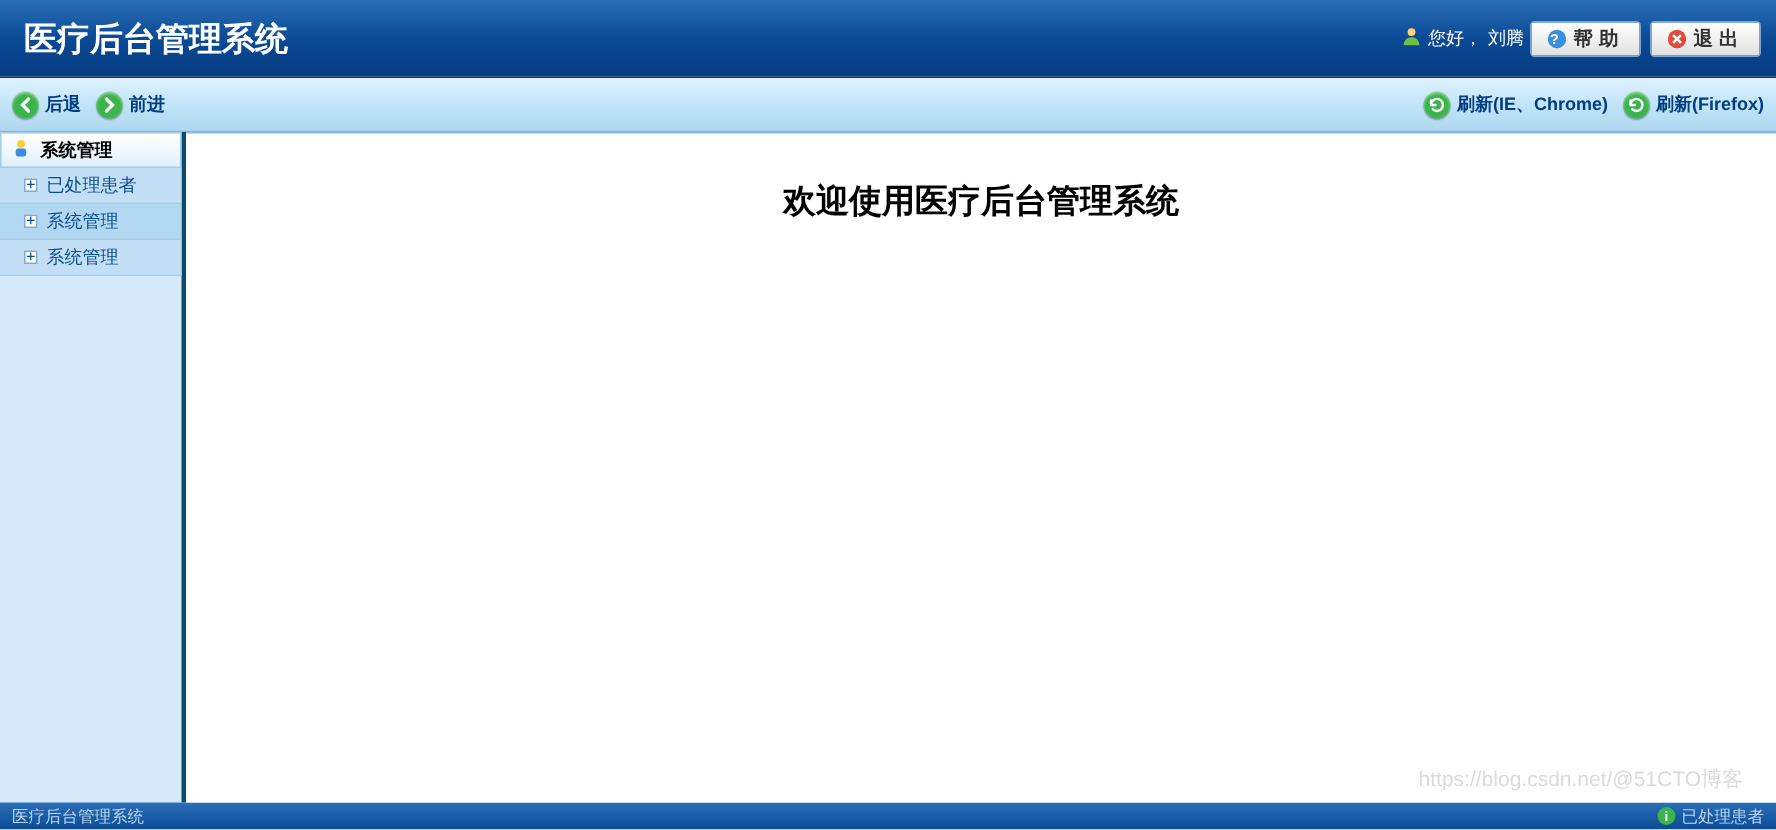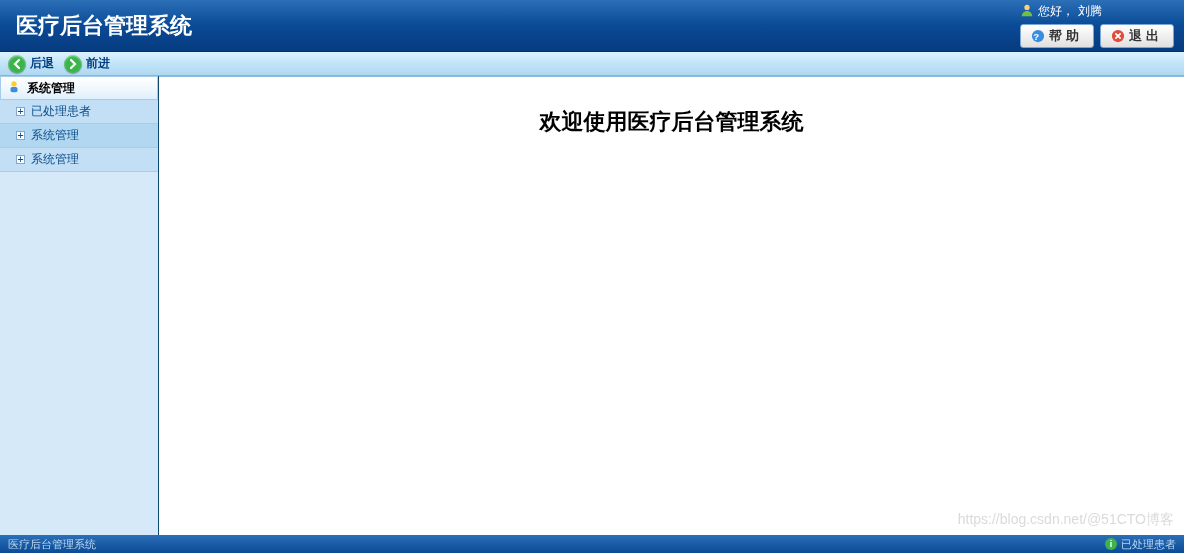--- a/index.html
+++ b/index.html
@@ -25,22 +25,21 @@
       position: relative;
     }
     .header-title {
       color: #ffffff;
       font-size: 22px;
       font-weight: bold;
       margin-left: 6px;
     }
     .header-right {
       display: flex;
-      flex-direction: column;
-      align-items: flex-start;
+      align-items: center;
       gap: 4px;
     }
     .greeting {
       color: #ffffff;
       font-size: 12px;
       display: flex;
       align-items: center;
       gap: 4px;
     }
     .user-icon svg { width: 14px; height: 14px; }
@@ -62,21 +61,21 @@
       color: #333;
       letter-spacing: 4px;
     }
     .btn-help-icon, .btn-exit-icon {
       display: inline-flex;
       align-items: center;
     }
     
     .navbar {
       background: linear-gradient(to bottom, #dff2ff 0%, #c2e4f9 50%, #aed8f0 100%);
-      height: 24px;
+      height: 36px;
       display: flex;
       align-items: center;
       justify-content: space-between;
       padding: 0 8px;
       border-bottom: 1px solid #7fb9e0;
     }
     .nav-left, .nav-right {
       display: flex;
       align-items: center;
       gap: 10px;
@@ -102,23 +101,23 @@
     }
     .nav-icon svg { width: 12px; height: 12px; }
     
     .body-area {
       flex: 1;
       display: flex;
       background: #d5e9f8;
       min-height: 0;
     }
     .sidebar {
-      width: 159px;
+      width: 124px;
       background: #d5e9f8;
-      border-right: 1px solid #0c4a6e;
+      border-right: 3px solid #0c4a6e;
     }
     .sidebar-header {
       background: linear-gradient(to bottom, #ffffff 0%, #f1f8fe 50%, #dff0fc 100%);
       border: 1px solid #a4cded;
       height: 24px;
       display: flex;
       align-items: center;
       padding-left: 6px;
       gap: 6px;
       font-weight: bold;
@@ -192,21 +191,21 @@
       background: #3cb44c;
       color: #fff;
       display: flex;
       align-items: center;
       justify-content: center;
       font-size: 9px;
       font-weight: bold;
     }
     .watermark {
       position: absolute;
-      right: 10px;
+      right: 22px;
       bottom: 6px;
       color: rgba(150,150,150,0.35);
       font-size: 14px;
       pointer-events: none;
       margin-top: 12px;
     }
   </style>
 </head>
 <body>
 
@@ -258,20 +257,38 @@
     </div>
     <div class="nav-item">
       <span class="nav-icon">
         <svg viewBox="0 0 12 12">
             <path d="M4 2l4 4-4 4" fill="none" stroke="#fff" stroke-width="2.2" stroke-linecap="round"></path>
           </svg>
       </span>
       <span>前进</span>
     </div>
   </div>
+  <div class="nav-right">
+    <div class="nav-item">
+      <span class="nav-icon">
+        <svg viewBox="0 0 12 12">
+            <path d="M2 6a4 4 0 1 1 1.2 2.8M2 6V3M2 6h3" fill="none" stroke="#fff" stroke-width="1.6" stroke-linecap="round"></path>
+          </svg>
+      </span>
+      <span>刷新(IE、Chrome)</span>
+    </div>
+    <div class="nav-item">
+      <span class="nav-icon">
+        <svg viewBox="0 0 12 12">
+            <path d="M2 6a4 4 0 1 1 1.2 2.8M2 6V3M2 6h3" fill="none" stroke="#fff" stroke-width="1.6" stroke-linecap="round"></path>
+          </svg>
+      </span>
+      <span>刷新(Firefox)</span>
+    </div>
+  </div>
 </div>
 
 <div class="body-area">
   <div class="sidebar">
     <div class="sidebar-header">
       <span class="sidebar-header-icon">
         <svg viewBox="0 0 16 16">
             <circle cx="8" cy="4.5" r="3" fill="#ffcc33"></circle>
             <rect x="4" y="8" width="8" height="6" rx="2" fill="#3b8ede"></rect>
           </svg>

